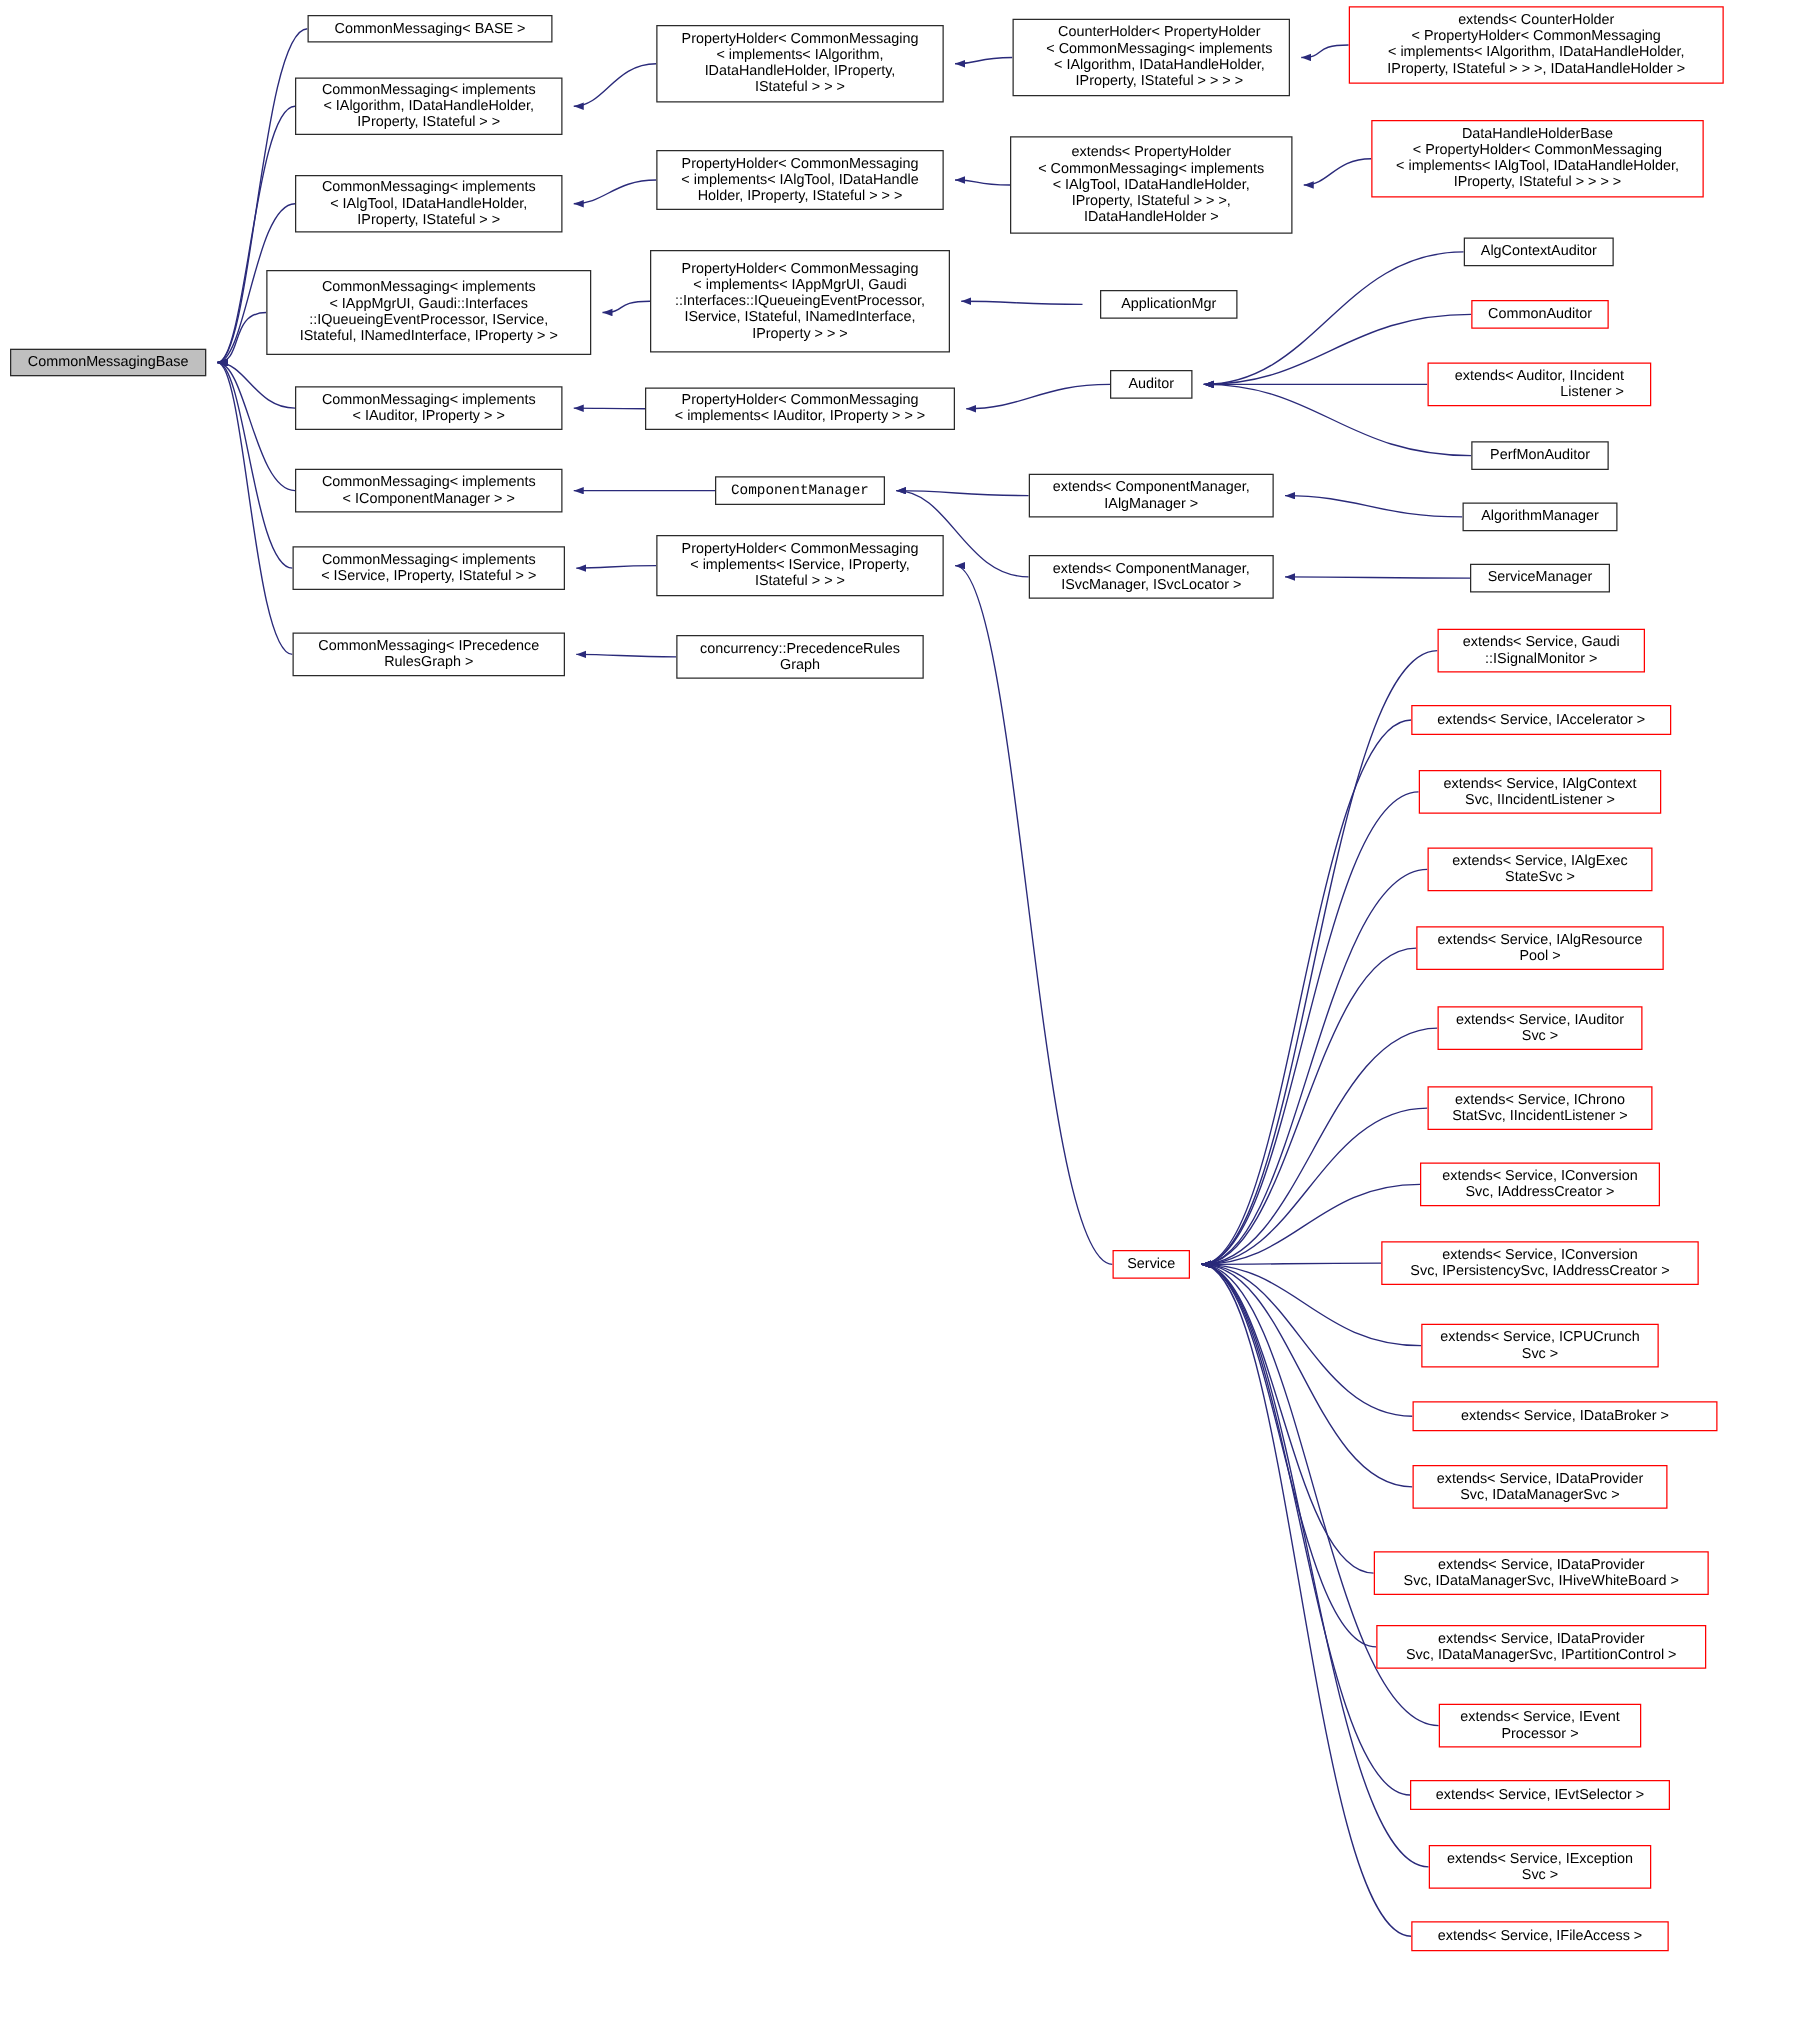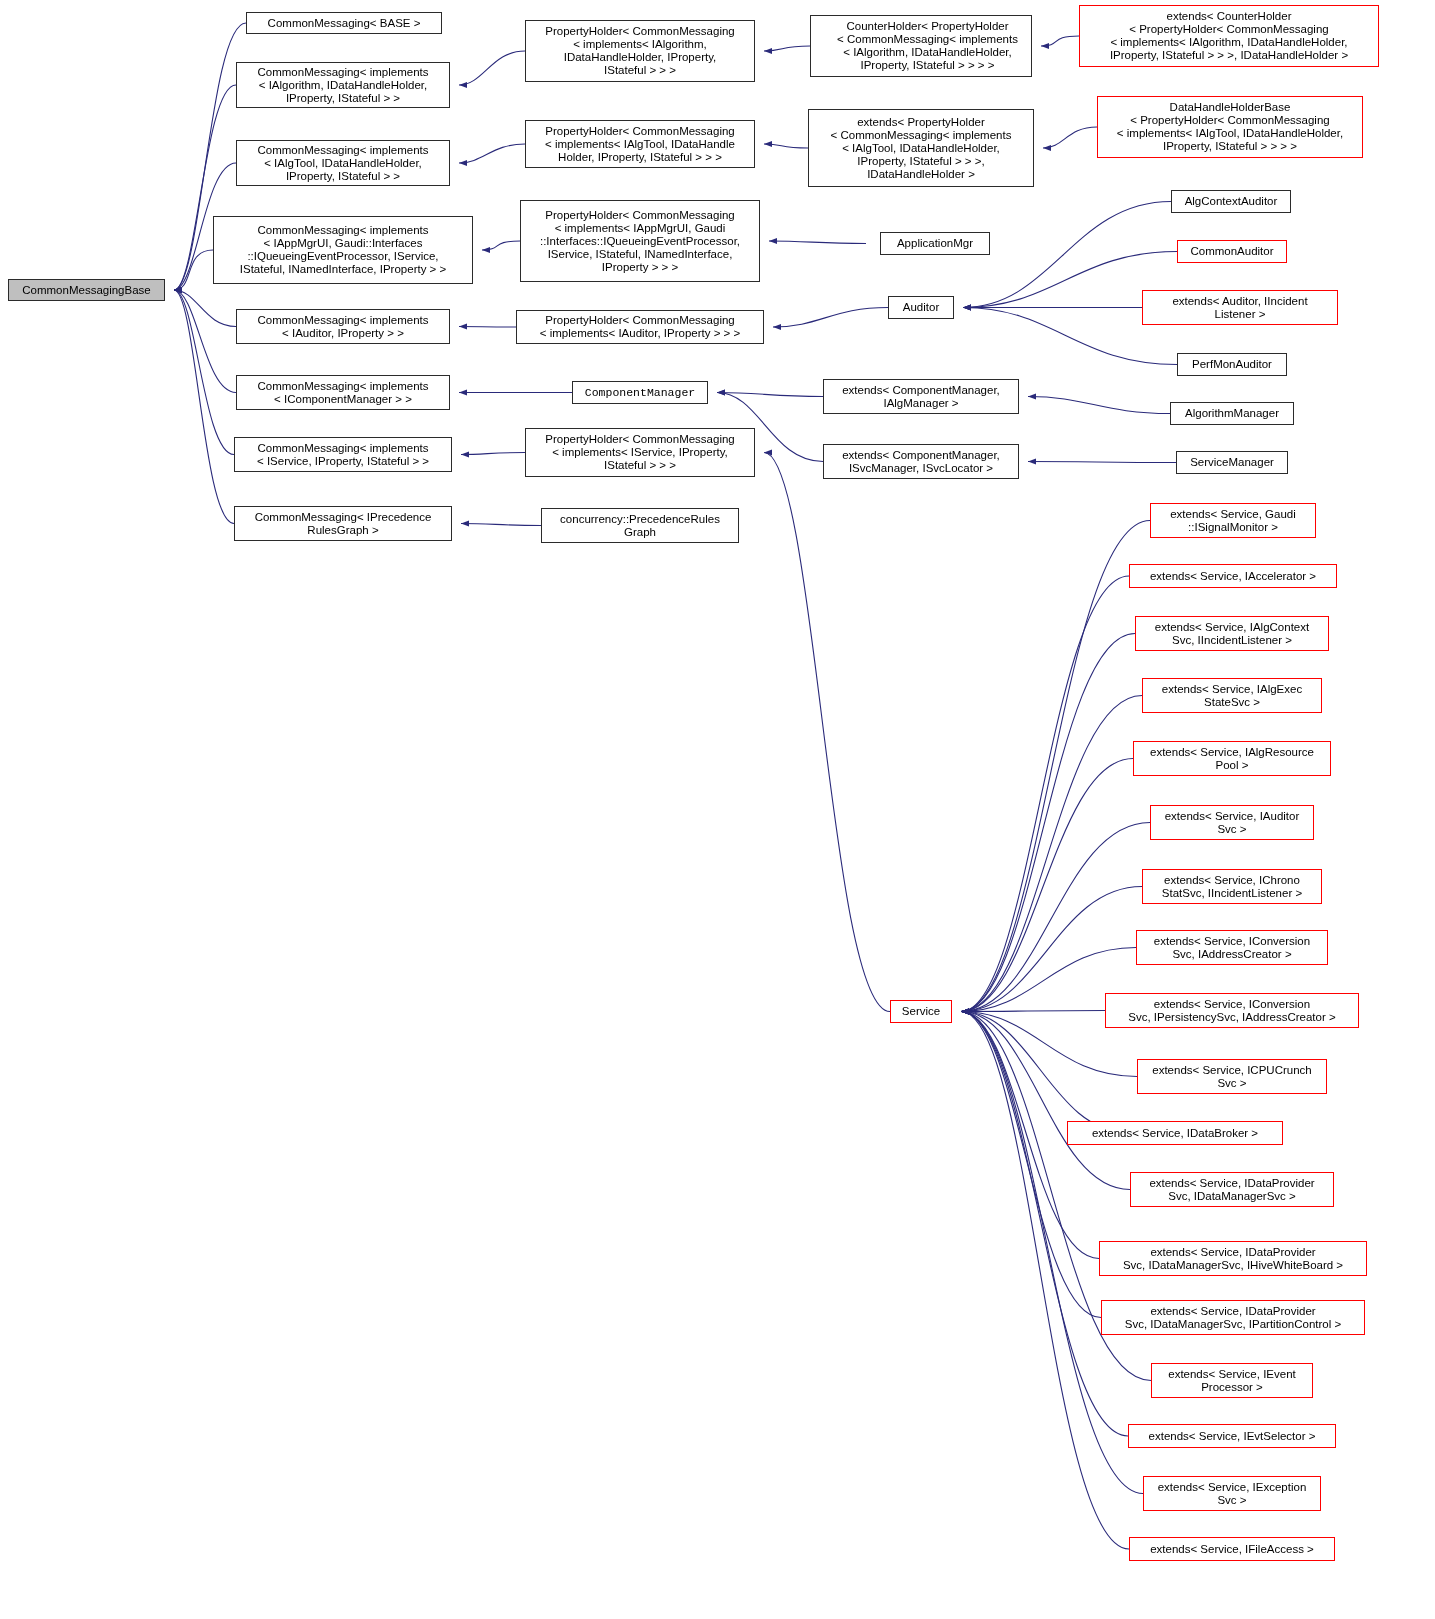--- a/index.html
+++ b/index.html
@@ -239,21 +239,21 @@
       <div class="node black" style="left: 1171px; top: 190px; width: 120px; height: 23px;">
         <div>
           <span>AlgContextAuditor</span>
         </div>
       </div>
       <div class="node red" style="left: 1177px; top: 240px; width: 110px; height: 23px;">
         <div>
           <span>CommonAuditor</span>
         </div>
       </div>
-      <div class="node red" style="left: 1142px; top: 290px; width: 196px; height: 35px;">
+      <div class="node red" style="left: 1142px; top: 290px; width: 179px; height: 35px; text-align: right;">
         <div>
           <span>extends&lt; Auditor, IIncident</span>
           <span>Listener &gt;</span>
         </div>
       </div>
       <div class="node black" style="left: 1177px; top: 353px; width: 110px; height: 23px;">
         <div>
           <span>PerfMonAuditor</span>
         </div>
       </div>
@@ -319,21 +319,21 @@
           <span>extends&lt; Service, IConversion</span>
           <span>Svc, IPersistencySvc, IAddressCreator &gt;</span>
         </div>
       </div>
       <div class="node red" style="left: 1137px; top: 1059px; width: 190px; height: 35px;">
         <div>
           <span>extends&lt; Service, ICPUCrunch</span>
           <span>Svc &gt;</span>
         </div>
       </div>
-      <div class="node red" style="left: 1067px; top: 1121px; width: 216px; height: 24px;">
+      <div class="node red" style="left: 1130px; top: 1121px; width: 244px; height: 24px;">
         <div>
           <span>extends&lt; Service, IDataBroker &gt;</span>
         </div>
       </div>
       <div class="node red" style="left: 1130px; top: 1172px; width: 204px; height: 35px;">
         <div>
           <span>extends&lt; Service, IDataProvider</span>
           <span>Svc, IDataManagerSvc &gt;</span>
         </div>
       </div>

